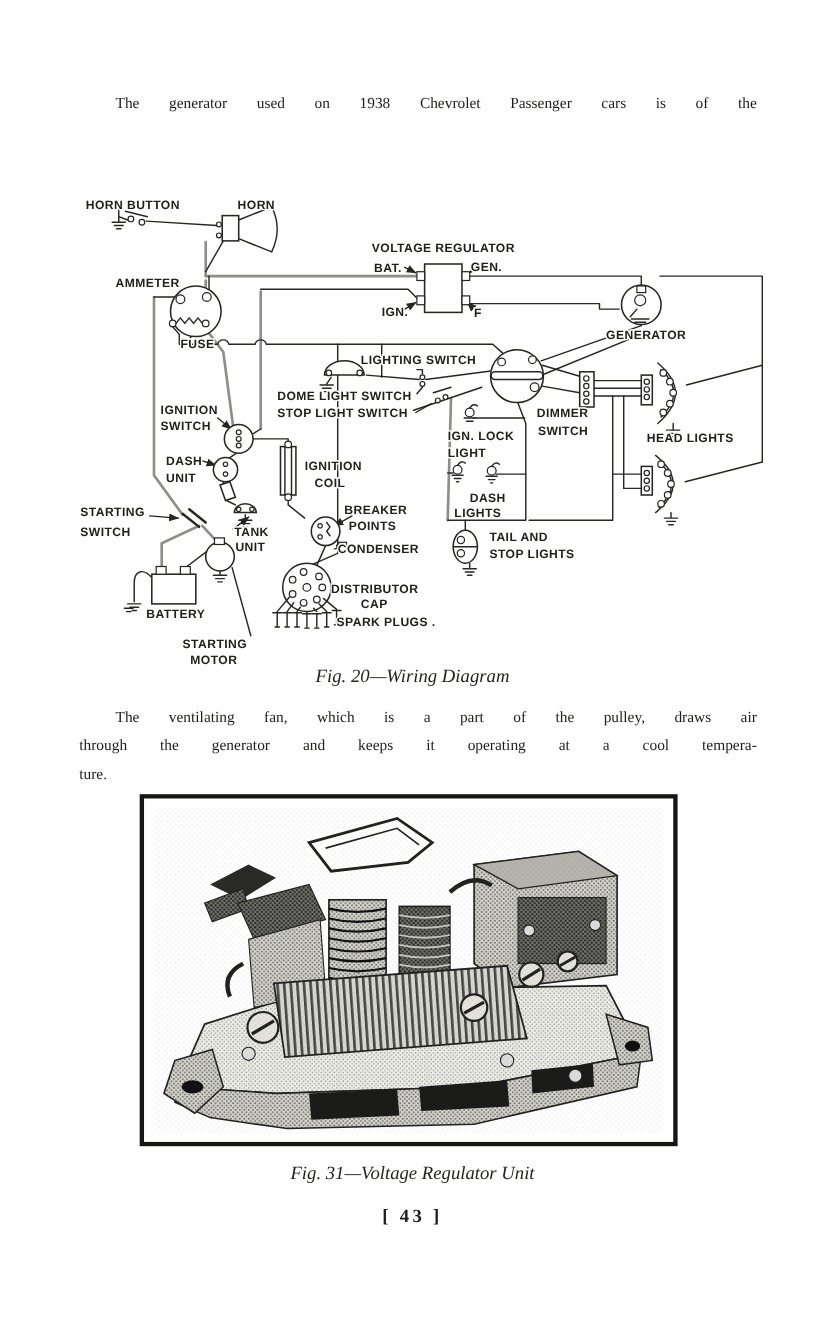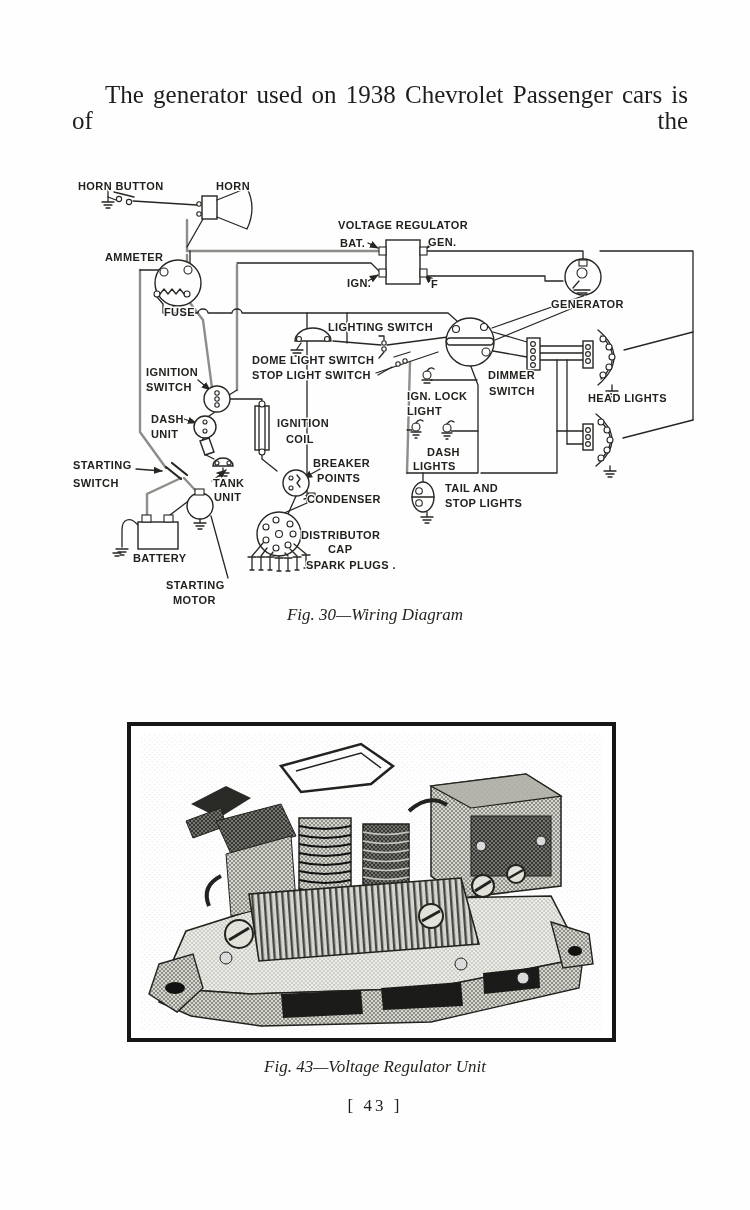--- a/index.html
+++ b/index.html
@@ -1,24 +1,24 @@
 <!DOCTYPE html>
 <html><head>
 <meta charset="utf-8">
 <style>
   html,body{margin:0;padding:0;background:#ffffff;}
   .page{position:relative;width:750px;height:1210px;background:#fefefe;overflow:hidden;
         font-family:"Liberation Serif", serif;color:#1d1d1b;}
-  .para{position:absolute;left:72px;width:616px;font-size:25px;line-height:26px;}
+  .para{position:absolute;left:72px;width:616px;font-size:14px;line-height:26px;}
   .para .jline{text-align:justify;text-align-last:justify;}
   .para .indent{text-indent:33px;}
   .para .lastline{text-align:left;}
   .caption{position:absolute;left:0;right:0;text-align:center;font-style:italic;
            font-size:17px;color:#24241f;}
-  .pageno{position:absolute;left:0;right:0;text-align:center;font-weight:normal;
+  .pageno{position:absolute;left:0;right:0;text-align:center;font-weight:bold;
           font-size:17px;letter-spacing:3px;color:#1d1d1b;}
   #wiring{position:absolute;left:0;top:0;width:750px;height:1210px;}
   #wiring .w{fill:none;stroke:#262622;stroke-width:1.3;stroke-linecap:round;stroke-linejoin:round;}
   #wiring .wt{fill:none;stroke:#8d8d89;stroke-width:2.4;stroke-linecap:round;}
   #wiring .c{fill:#fefefe;stroke:#262622;stroke-width:1.4;}
   #wiring .cs{fill:#fefefe;stroke:#262622;stroke-width:1.1;}
   #label-layer text{font-family:"Liberation Sans", sans-serif;font-weight:bold;font-size:11px;
      letter-spacing:0.4px;fill:#21211d;paint-order:stroke;stroke:#fefefe;stroke-width:2.5px;}
   .photo-frame{position:absolute;left:127px;top:722px;width:481px;height:312px;
                border:4px solid #161614;background:#fff;}
@@ -366,22 +366,27 @@
         <text x="445" y="507">STOP LIGHTS</text>
         <text x="133" y="562">BATTERY</text>
         <text x="301" y="539">DISTRIBUTOR</text>
         <text x="328" y="553">CAP</text>
         <text x="306" y="569">SPARK PLUGS .</text>
         <text x="166" y="589">STARTING</text>
         <text x="173" y="604">MOTOR</text>
       </g>
   </svg>
 
-  <div class="caption" style="top:605px;">Fig. 30—Wiring Diagram</div>
-
+  <div class="caption" style="top:605px;">Fig. 20—Wiring Diagram</div>
+
+  <div class="para" style="top:640px;">
+    <div class="jline indent">The ventilating fan, which is a part of the pulley, draws air</div>
+    <div class="jline">through the generator and keeps it operating at a cool tempera-</div>
+    <div class="lastline">ture.</div>
+  </div>
 
   <div class="photo-frame">
     <svg viewBox="0 0 481 312">
       <defs>
         <pattern id="p-lt" width="4" height="4" patternUnits="userSpaceOnUse">
           <rect width="4" height="4" fill="#efefe9"></rect>
           <circle cx="1" cy="1" r="0.7" fill="#9a9a94"></circle>
             <circle cx="3" cy="3" r="0.7" fill="#9a9a94"></circle>
         </pattern>
         <pattern id="p-ht" width="4" height="4" patternUnits="userSpaceOnUse">
@@ -463,17 +468,17 @@
       <g>
         <circle cx="95" cy="232" r="6" fill="#ddd" stroke="#222"></circle>
         <circle cx="392" cy="252" r="6" fill="#ddd" stroke="#222"></circle>
         <circle cx="330" cy="238" r="6" fill="#ddd" stroke="#222"></circle>
       </g>
 
       <rect x="10" y="8" width="461" height="296" fill="url(#p-ov)"></rect>
     </svg>
   </div>
 
-  <div class="caption" style="top:1057px;">Fig. 43—Voltage Regulator Unit</div>
+  <div class="caption" style="top:1057px;">Fig. 31—Voltage Regulator Unit</div>
 
   <div class="pageno" style="top:1096px;">[ 43 ]</div>
 
 </div>
 
 </body></html>

